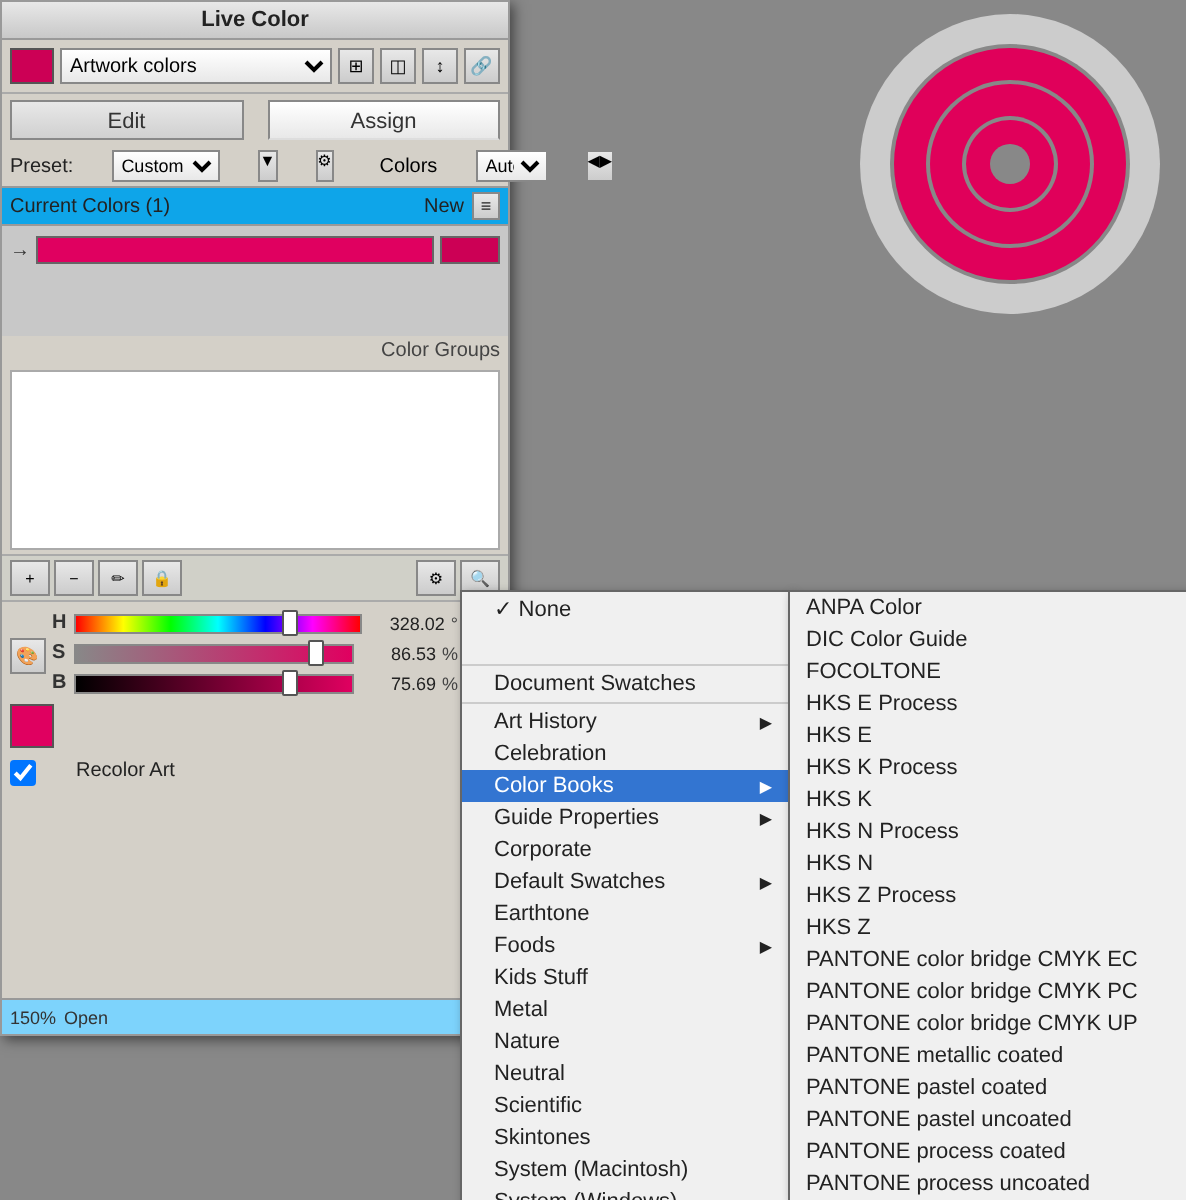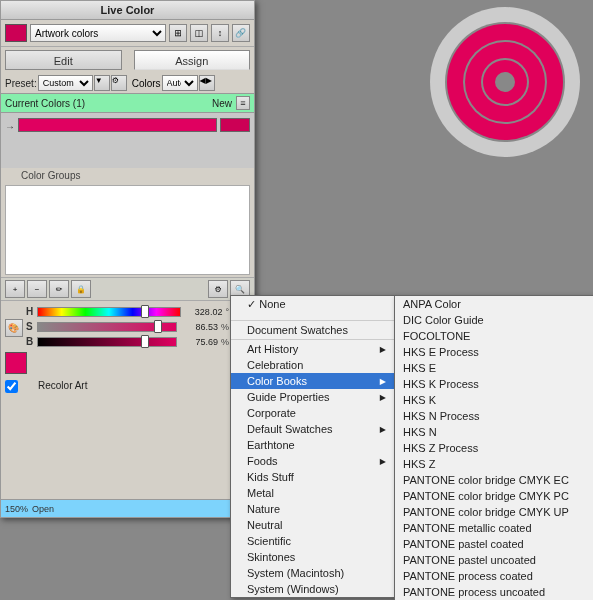--- a/index.html
+++ b/index.html
@@ -89,21 +89,21 @@
 
     .tab.active {
       background: linear-gradient(to bottom, #fff, #e8e8e8);
       border-bottom: 1px solid #ddd;
     }
 
     .preset-row {
       display: flex;
       align-items: center;
       padding: 2px 4px;
-      gap: 1px;
+      gap: 19px;
       font-size: 10px;
     }
 
     .preset-label { font-size: 10px; color: #222; }
 
     .small-select {
       height: 16px;
       font-size: 9px;
       background: linear-gradient(to bottom, #fff, #e8e8e8);
       border: 1px solid #888;
@@ -126,21 +126,21 @@
       font-size: 9px;
       background: linear-gradient(to bottom, #fff, #e8e8e8);
       border: 1px solid #888;
       width: 36px;
     }
 
     .current-colors-header {
       display: flex;
       align-items: center;
       padding: 2px 4px;
-      background: #86efac;
+      background: #0ea5e9;
       border-top: 1px solid #999;
       border-bottom: 1px solid #999;
       font-size: 10px;
       color: #222;
     }
 
     .current-colors-header .new-label {
       margin-left: auto;
       font-size: 10px;
     }
@@ -436,21 +436,21 @@
   </div>
 
   <div class="color-rows-area">
     <div class="color-row">
       <span class="color-arrow">→</span>
       <div class="color-bar"></div>
       <div class="color-bar-new"></div>
     </div>
   </div>
 
-  <div style="padding: 2px 20px; font-size:10px; color:#444;">
+  <div style="padding: 2px 4px; font-size:10px; color:#444;text-align:right;">
     <span>Color Groups</span>
   </div>
   <div class="color-groups-area">
   </div>
 
   <div class="bottom-toolbar">
     <div class="bt-btn">+</div>
     <div class="bt-btn">−</div>
     <div class="bt-btn">✏</div>
     <div class="bt-btn">🔒</div>
@@ -504,21 +504,21 @@
     <span>Recolor Art</span>
   </div>
 
   <div class="status-bar">
     <span>150%</span>
     <span>Open</span>
   </div>
 </div>
 
 <div class="context-menu-left" id="left-menu">
-<div style="padding: 2px 8px 8px 16px; font-size: 11px; color: rgb(34, 34, 34); cursor: pointer;">✓ None</div>
+<div style="padding: 2px 8px 20px 16px; font-size: 11px; color: rgb(34, 34, 34); cursor: pointer;">✓ None</div>
     <div class="menu-separator"></div>
     <div class="menu-item">Document Swatches</div>
     <div class="menu-separator"></div>
     <div class="menu-item has-submenu">Art History</div>
     <div class="menu-item">Celebration</div>
     <div class="menu-item has-submenu highlighted">Color Books</div>
     <div class="menu-item has-submenu">Guide Properties</div>
     <div class="menu-item">Corporate</div>
     <div class="menu-item has-submenu">Default Swatches</div>
     <div class="menu-item">Earthtone</div>

